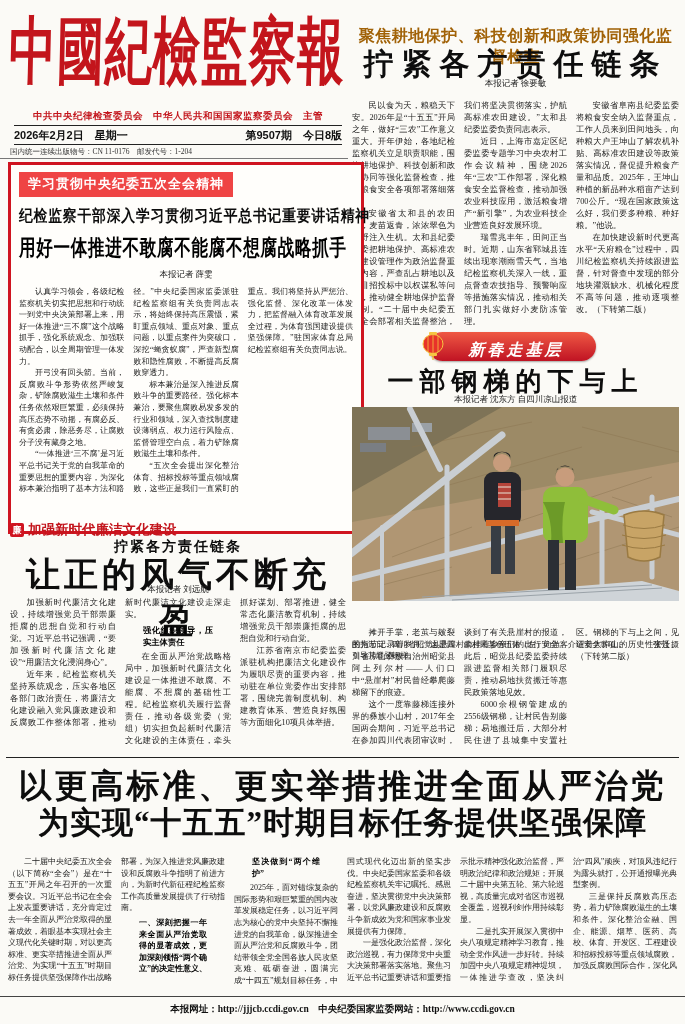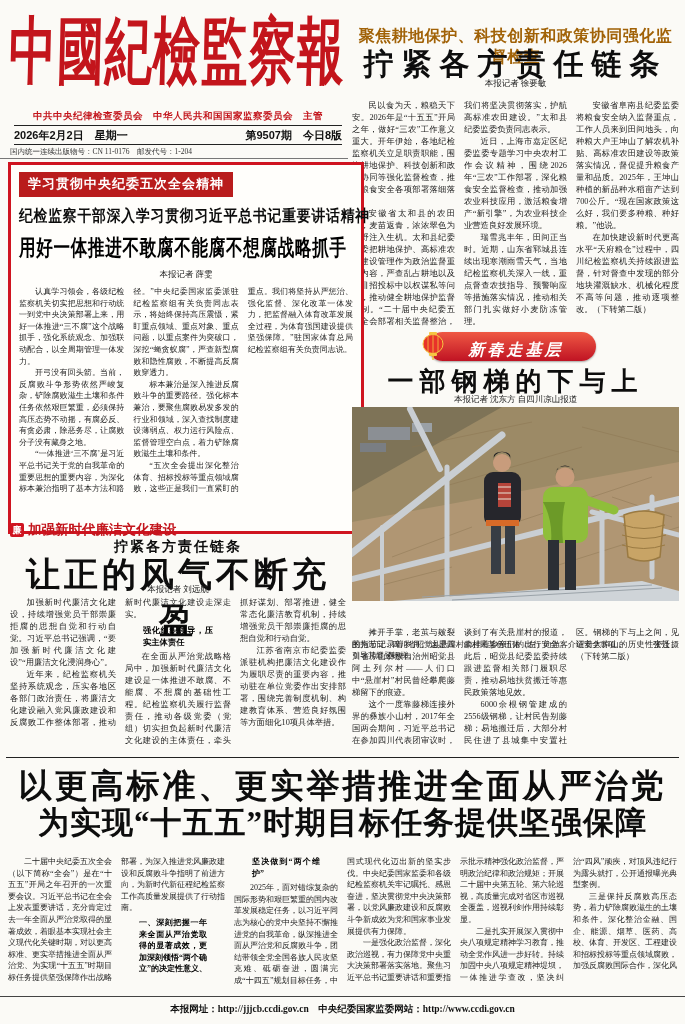--- a/index.html
+++ b/index.html
@@ -34,21 +34,21 @@
   
   .grain-kicker{left:352px;top:26px;width:327px;text-align:center;font-size:16px;
     font-weight:700;color:#a16207;letter-spacing:.5px;}
   .grain-headline{left:352px;top:44px;width:327px;font-size:30px;letter-spacing:8px;}
   .grain-byline{left:352px;top:78px;width:327px;}
   .grain-body{left:352px;top:100px;width:327px;height:230px;}
 
   
   .lead-box{left:8px;top:162px;width:334px;height:352px;border:3px solid #cf1420;
     background:#fffefb;padding:7px 8px;box-sizing:content-box;}
-  .lead-badge{display:inline-block;background:#b91c1c;color:#fff;font-weight:700;
+  .lead-badge{display:inline-block;background:#ef4444;color:#fff;font-weight:700;
     font-size:13px;padding:3px 9px 4px;letter-spacing:1px;}
   .lead-kicker{margin-top:9px;font-family:"Liberation Serif",serif;font-weight:700;
     font-size:16px;color:#0d0d0d;white-space:nowrap;transform:scaleX(.86);
     transform-origin:left center;letter-spacing:1px;}
   .lead-headline{margin-top:6px;font-weight:900;font-size:22px;color:#000;white-space:nowrap;
     transform:scaleX(.75);transform-origin:left center;letter-spacing:1px;
     font-family:"Liberation Sans",sans-serif;}
   .lead-byline{margin-top:6px;}
   .lead-body{margin-top:5px;height:212px;font-size:8px;}
 

